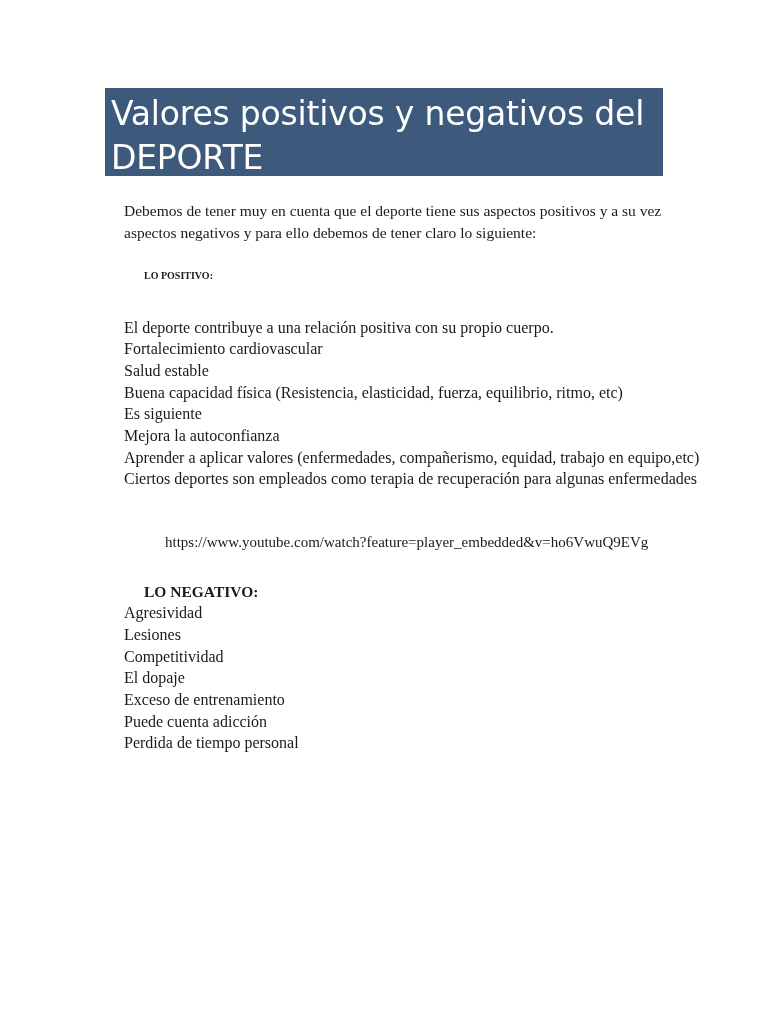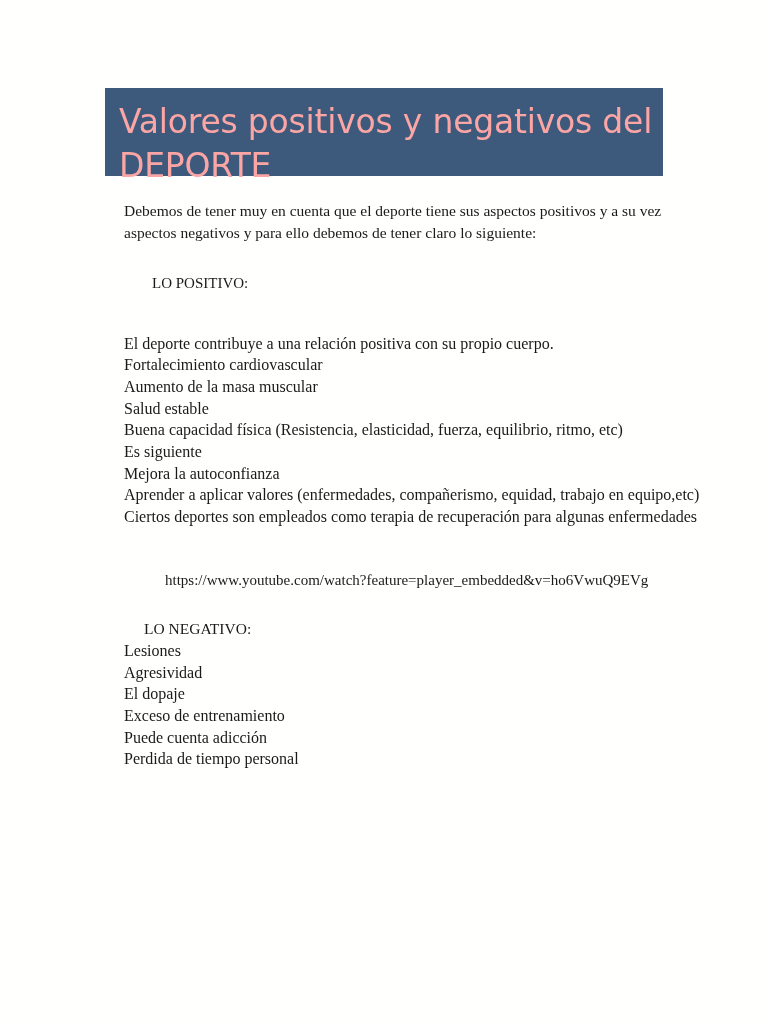--- a/index.html
+++ b/index.html
@@ -34,53 +34,53 @@
     height: 88px;
     background: #3d5a7d;
     box-sizing: border-box;
     padding: 4px 0 0 6px;
   }
   .title-text {
     font-family: "DejaVu Sans", "Liberation Sans", sans-serif;
     font-size: 33px;
     line-height: 44px;
     font-weight: 400;
-    color: #fca5a5;
+    color: #ffffff;
     letter-spacing: -0.2px;
     white-space: pre-wrap;
-    margin: 8px;
+    margin: 0;
   }
 
   
   .content {
     position: absolute;
     left: 124px;
     top: 200px;
     width: 582px;
   }
 
   .para {
     font-size: 15.5px;
     line-height: 21.5px;
     margin: 0;
     text-align: left;
   }
 
   .section-head-bold {
-    font-size: 15px;
+    font-size: 10px;
     line-height: 21.5px;
-    font-weight: normal;
-    margin: 8px;
+    font-weight: bold;
+    margin: 0;
     padding-left: 20px;
   }
 
   .section-head-plain {
     font-size: 15.5px;
     line-height: 21.5px;
-    font-weight: normal;
+    font-weight: bold;
     margin: 0;
     padding-left: 20px;
   }
 
   .list {
     list-style: none;
     margin: 0;
     padding: 0;
   }
   .list li {
@@ -119,40 +119,40 @@
 
     <div class="spacer-md"></div>
 
     <p class="section-head-bold">LO POSITIVO:</p>
 
     <div class="spacer-xl"></div>
 
     <ul class="list">
       <li>El deporte contribuye a una relación positiva con su propio cuerpo.</li>
       <li>Fortalecimiento cardiovascular</li>
-      <li>Aumento de la masa muscular</li>
       <li>Salud estable</li>
       <li>Buena capacidad física (Resistencia, elasticidad, fuerza, equilibrio, ritmo, etc)</li>
       <li>Es siguiente</li>
       <li>Mejora la autoconfianza</li>
       <li>Aprender a aplicar valores (enfermedades, compañerismo, equidad, trabajo en equipo,etc)</li>
       <li>Ciertos deportes son empleados como terapia de recuperación para algunas enfermedades</li>
     </ul>
 
     <div class="spacer-lg"></div>
 
     <p class="url-line">https://www.youtube.com/watch?feature=player_embedded&amp;v=ho6VwuQ9EVg</p>
 
     <div class="spacer-sm"></div>
 
     <p class="section-head-plain">LO NEGATIVO:</p>
 
     <ul class="list">
+      <li>Agresividad</li>
       <li>Lesiones</li>
-      <li>Agresividad</li>
+      <li>Competitividad</li>
       <li>El dopaje</li>
       <li>Exceso de entrenamiento</li>
       <li>Puede cuenta adicción</li>
       <li>Perdida de tiempo personal</li>
     </ul>
 
   </div>
 </div>
 
 </body></html>

